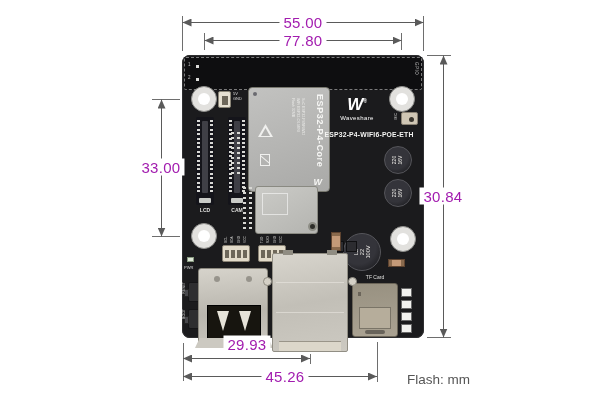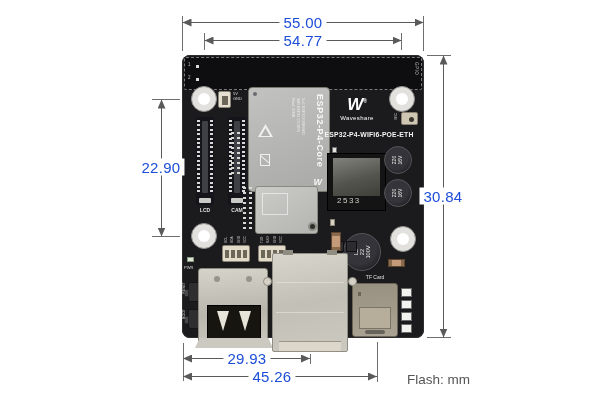--- a/index.html
+++ b/index.html
@@ -2,21 +2,21 @@
 <html><head>
 <meta charset="utf-8">
 <style>
   html,body{margin:0;padding:0;background:#fff;}
   .stage{position:relative;width:600px;height:400px;background:#fff;overflow:hidden;
          font-family:"Liberation Sans",sans-serif;}
   svg.dims{position:absolute;left:0;top:0;z-index:1;}
 
   
   .dim-label{position:absolute;transform:translate(-50%,-50%);background:#fff;padding:0 4px;
-             color:#1d4ed8;font-size:15px;letter-spacing:.3px;white-space:nowrap;z-index:5;}
+             color:#a21caf;font-size:15px;letter-spacing:.3px;white-space:nowrap;z-index:5;}
   .unit-label{position:absolute;left:407px;top:372px;color:#555;font-size:13.5px;z-index:5;}
 
   
   .board{position:absolute;left:182px;top:55px;width:242px;height:283px;background:#1b1b1d;
          border-radius:8px;z-index:2;box-shadow:inset 0 0 0 1px #2e2e30;}
   .board *{position:absolute;box-sizing:border-box;}
 
   
   .gpio-header{left:2px;top:2px;width:238px;height:33px;background:#0e0e10;border:1px dashed rgba(255,255,255,.45);border-radius:2px;}
   .pins{left:11px;right:17px;display:flex;justify-content:space-between;height:3px;}
@@ -196,25 +196,25 @@
       <line x1="182.5" y1="22.5" x2="423.5" y2="22.5" marker-start="url(#mS)" marker-end="url(#mE)"></line>
       <line x1="204.5" y1="40.5" x2="401.5" y2="40.5" marker-start="url(#mS)" marker-end="url(#mE)"></line>
       <line x1="161.5" y1="99.5" x2="161.5" y2="236.5" marker-start="url(#mS)" marker-end="url(#mE)"></line>
       <line x1="443.5" y1="55.5" x2="443.5" y2="337.5" marker-start="url(#mS)" marker-end="url(#mE)"></line>
       <line x1="183" y1="358.5" x2="310" y2="358.5" marker-start="url(#mS)" marker-end="url(#mE)"></line>
       <line x1="183" y1="376.5" x2="377" y2="376.5" marker-start="url(#mS)" marker-end="url(#mE)"></line>
     </g>
   </svg>
 
   <div class="dim-label" style="left:303px;top:22px">55.00</div>
-  <div class="dim-label" style="left:303px;top:40px">54.77</div>
-  <div class="dim-label" style="left:161px;top:167px">22.90</div>
+  <div class="dim-label" style="left:303px;top:40px">77.80</div>
+  <div class="dim-label" style="left:161px;top:167px">33.00</div>
   <div class="dim-label" style="left:443px;top:196px">30.84</div>
-  <div class="dim-label" style="left:247px;top:358px">29.93</div>
-  <div class="dim-label" style="left:272px;top:376px">45.26</div>
+  <div class="dim-label" style="left:247px;top:344px">29.93</div>
+  <div class="dim-label" style="left:285px;top:376px">45.26</div>
   <div class="unit-label">Flash: mm</div>
 
   <div class="board">
 
     <div class="gpio-header">
       <div class="pins r1">
           <i></i>
           <i></i>
           <i></i>
           <i></i>
@@ -302,37 +302,20 @@
     </div>
 
     <div class="wifi-module">
       <div class="wifi-etch"></div>
       <div class="ufl"></div>
     </div>
 
     <div class="pad-strip a"></div>
     <div class="pad-strip b"></div>
 
-    <div class="transformer">
-      <div class="xf-metal"></div>
-      <div class="xf-pads top">
-          <i></i>
-          <i></i>
-          <i></i>
-          <i></i>
-        </div>
-      <div class="xf-pads bottom">
-          <i></i>
-          <i></i>
-          <i></i>
-          <i></i>
-          <i></i>
-        </div>
-      <span class="xf-marking">2533</span>
-    </div>
 
     <div class="brand">
       <span class="brand-logo"><span>W</span><span class="brand-reg">®</span></span>
       <span class="brand-name">Waveshare</span>
     </div>
     <div class="model-name">ESP32-P4-WIFI6-POE-ETH</div>
 
     <div class="mic-chip"></div>
     <div class="mic-label">MIC</div>
 

